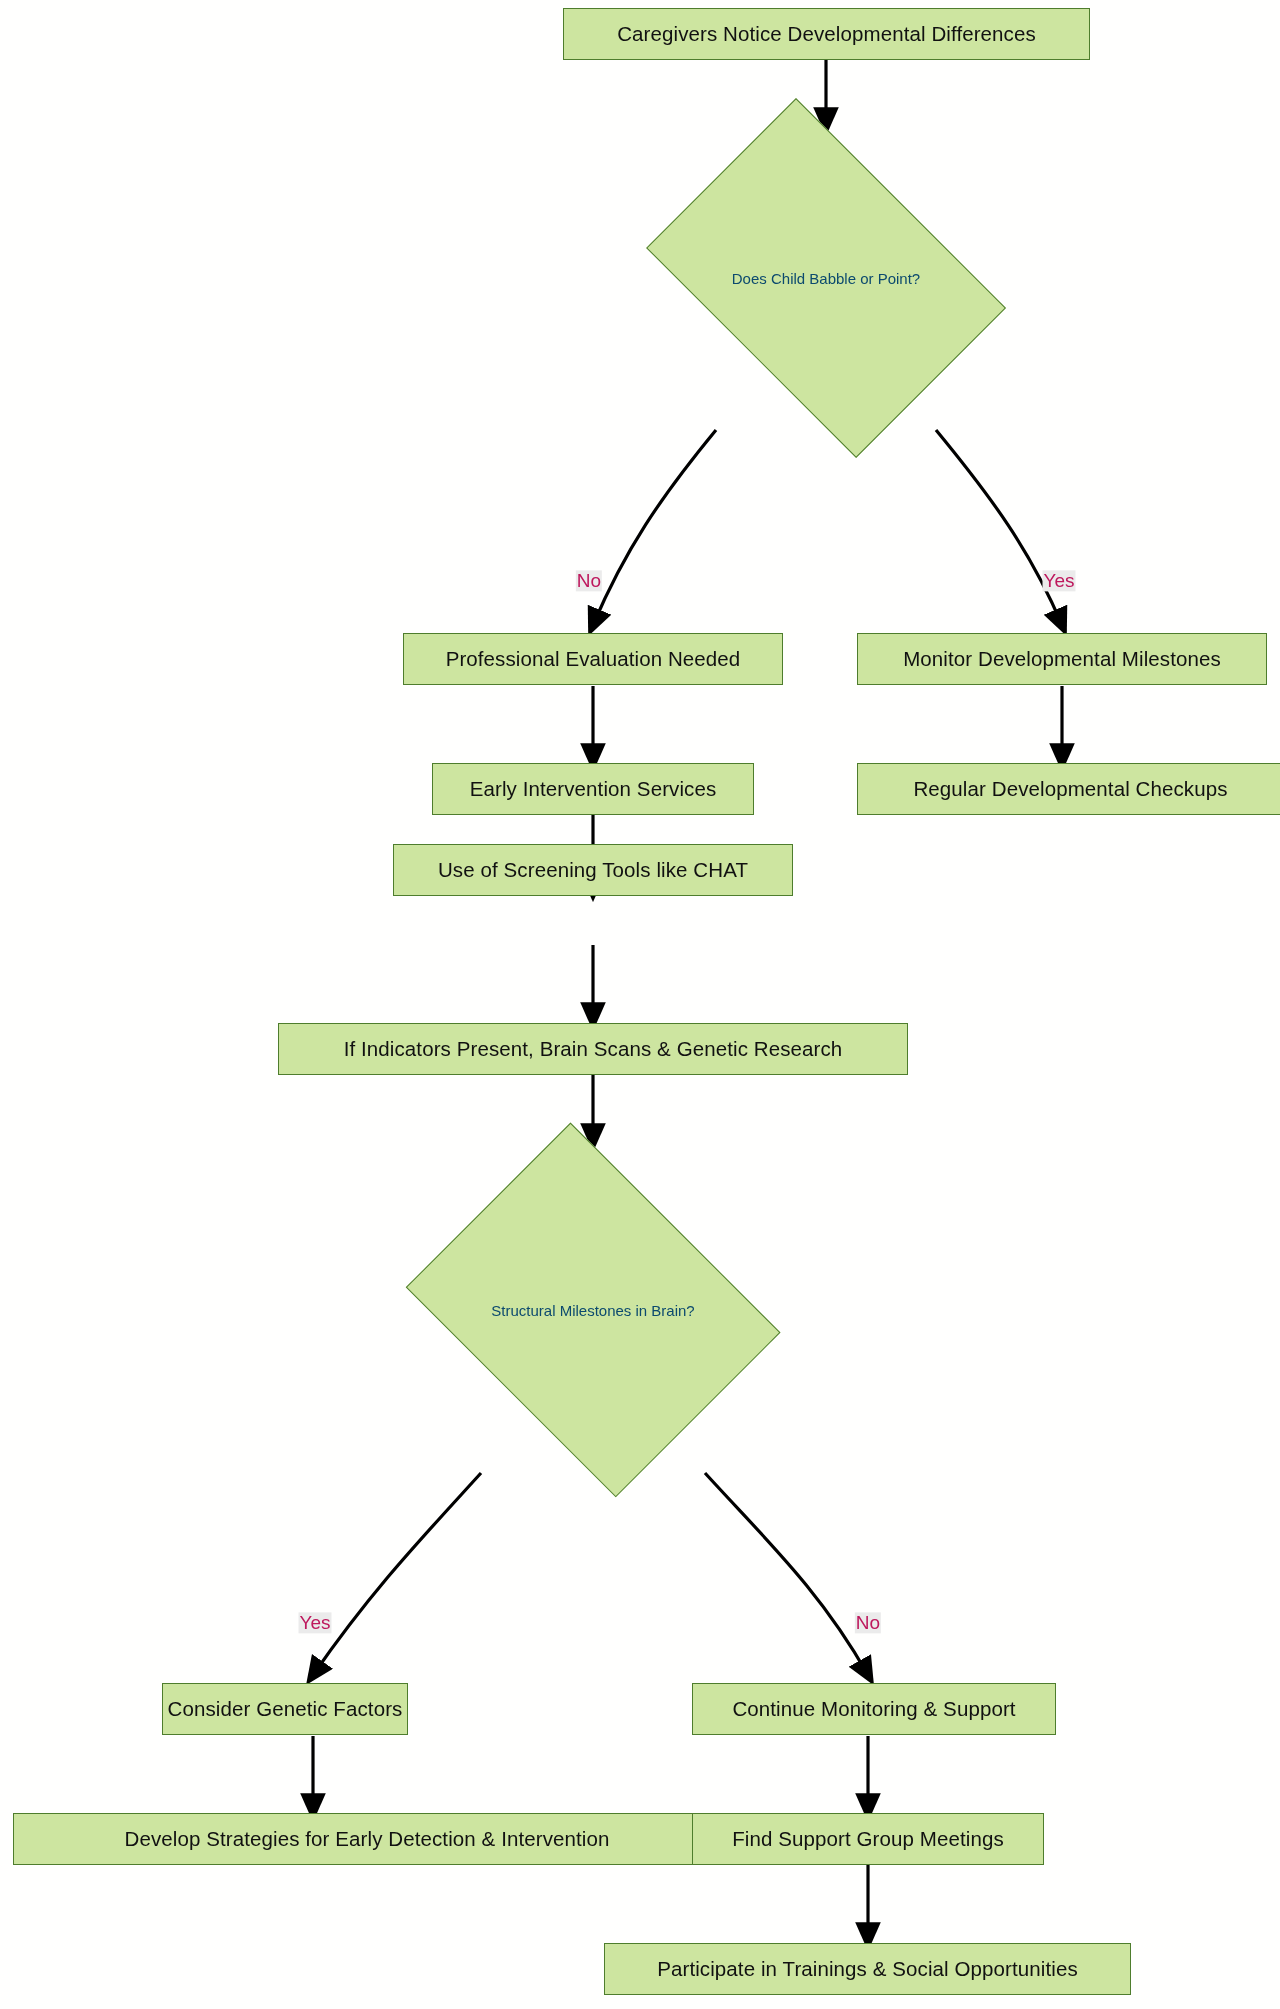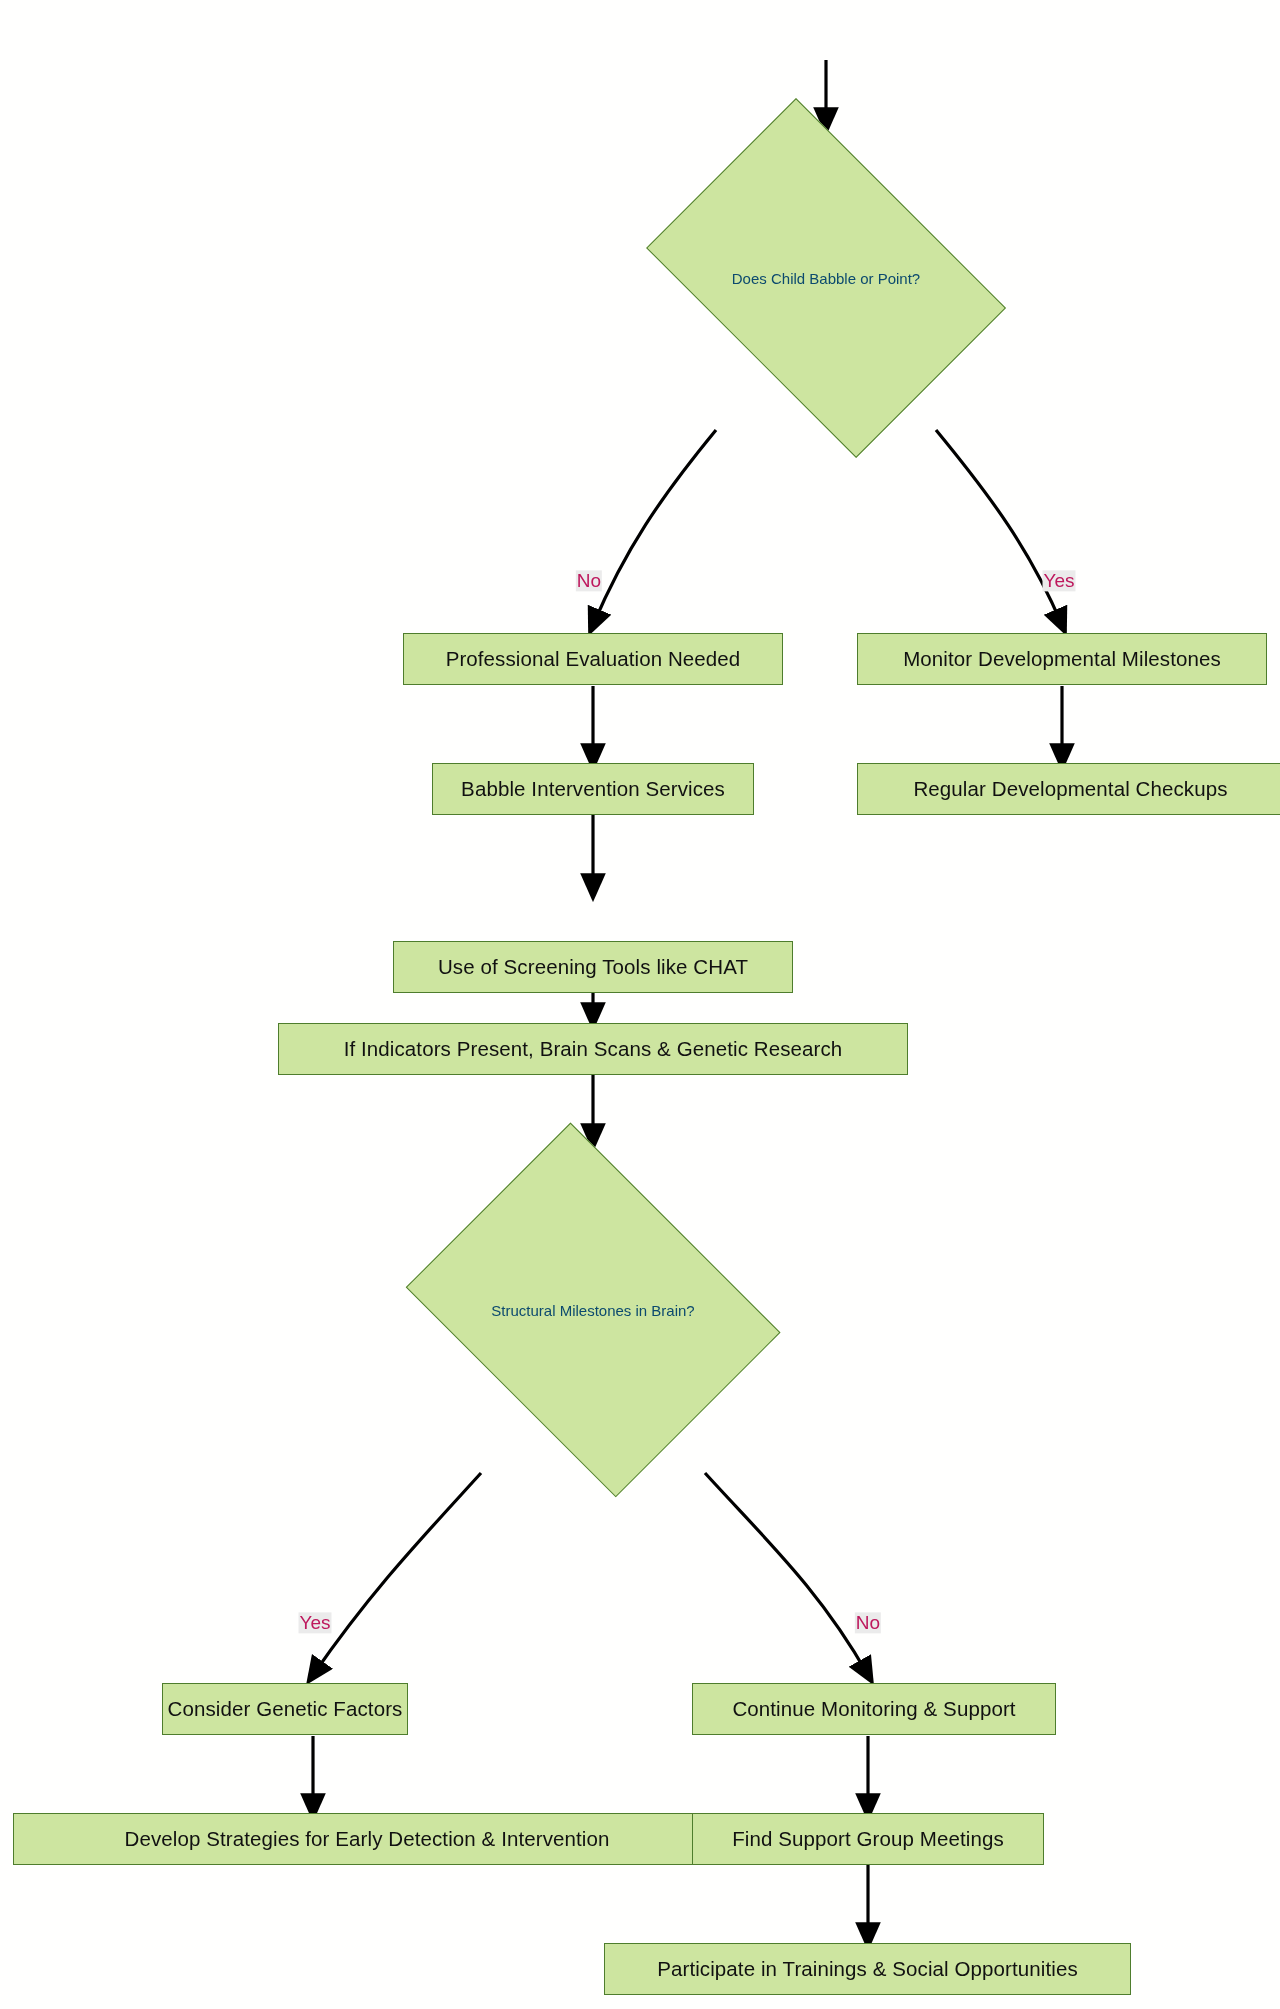--- a/index.html
+++ b/index.html
@@ -105,43 +105,46 @@
 
     <path d="M705,1473 C766,1540 820,1590 868,1675" stroke="#000000" stroke-width="3.2" fill="none" marker-end="url(#arrow)"></path>
 
     <path d="M313,1736 L313,1810" stroke="#000000" stroke-width="3.2" fill="none" marker-end="url(#arrow)"></path>
 
     <path d="M868,1736 L868,1810" stroke="#000000" stroke-width="3.2" fill="none" marker-end="url(#arrow)"></path>
 
     <path d="M868,1865 L868,1939" stroke="#000000" stroke-width="3.2" fill="none" marker-end="url(#arrow)"></path>
   </svg>
 
+  <div class="node" style="left:563px; top:8px; width:527px; height:52px;">
+    <span class="nlabel">Caregivers Notice Developmental Differences</span>
+  </div>
 
   <div class="decision" style="left:616px; top:128px; width:420px; height:300px;">
     <span class="dshape"></span>
     <span class="nlabel">Does Child Babble or Point?</span>
   </div>
 
   <div class="node" style="left:857px; top:633px; width:410px; height:52px;">
     <span class="nlabel">Monitor Developmental Milestones</span>
   </div>
 
   <div class="node" style="left:403px; top:633px; width:380px; height:52px;">
     <span class="nlabel">Professional Evaluation Needed</span>
   </div>
 
   <div class="node" style="left:432px; top:763px; width:322px; height:52px;">
-    <span class="nlabel">Babble Intervention Services</span>
+    <span class="nlabel">Early Intervention Services</span>
   </div>
 
   <div class="node" style="left:857px; top:763px; width:427px; height:52px;">
     <span class="nlabel">Regular Developmental Checkups</span>
   </div>
 
-  <div class="node" style="left:393px; top:941px; width:400px; height:52px;">
+  <div class="node" style="left:393px; top:844px; width:400px; height:52px;">
     <span class="nlabel">Use of Screening Tools like CHAT</span>
   </div>
 
   <div class="node" style="left:278px; top:1023px; width:630px; height:52px;">
     <span class="nlabel">If Indicators Present, Brain Scans &amp; Genetic Research</span>
   </div>
 
   <div class="decision" style="left:383px; top:1145px; width:420px; height:330px;">
     <span class="dshape"></span>
     <span class="nlabel">Structural Milestones in Brain?</span>

